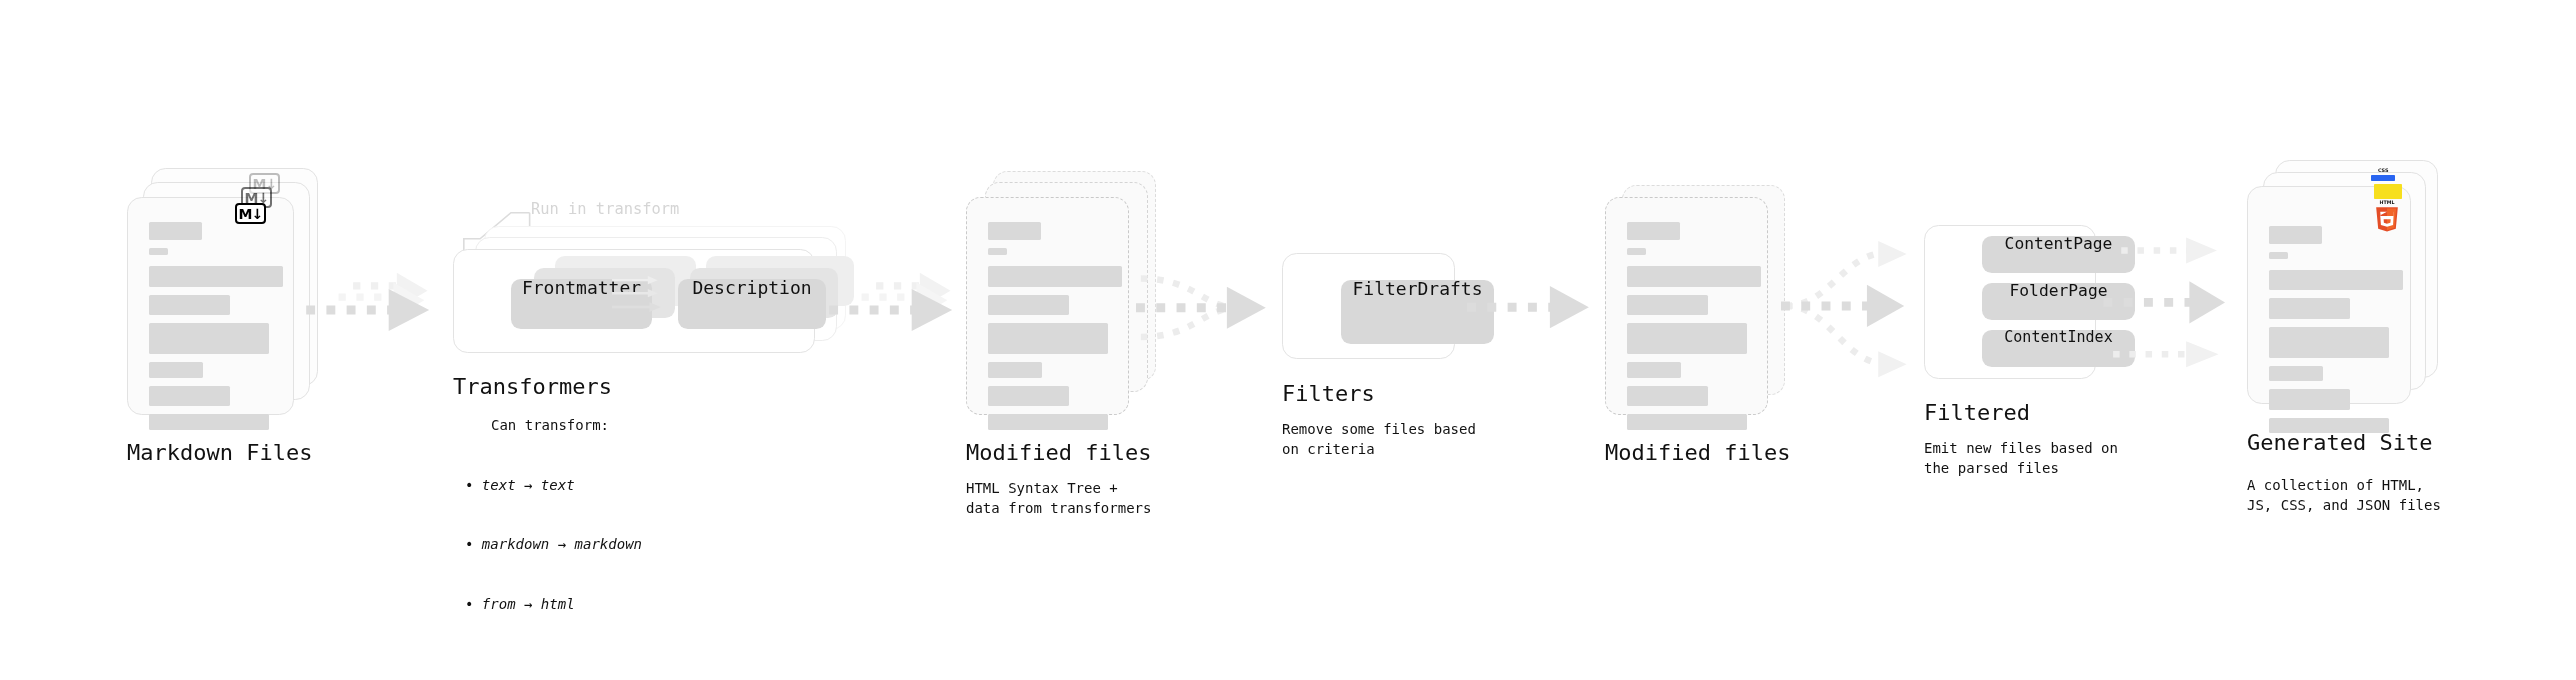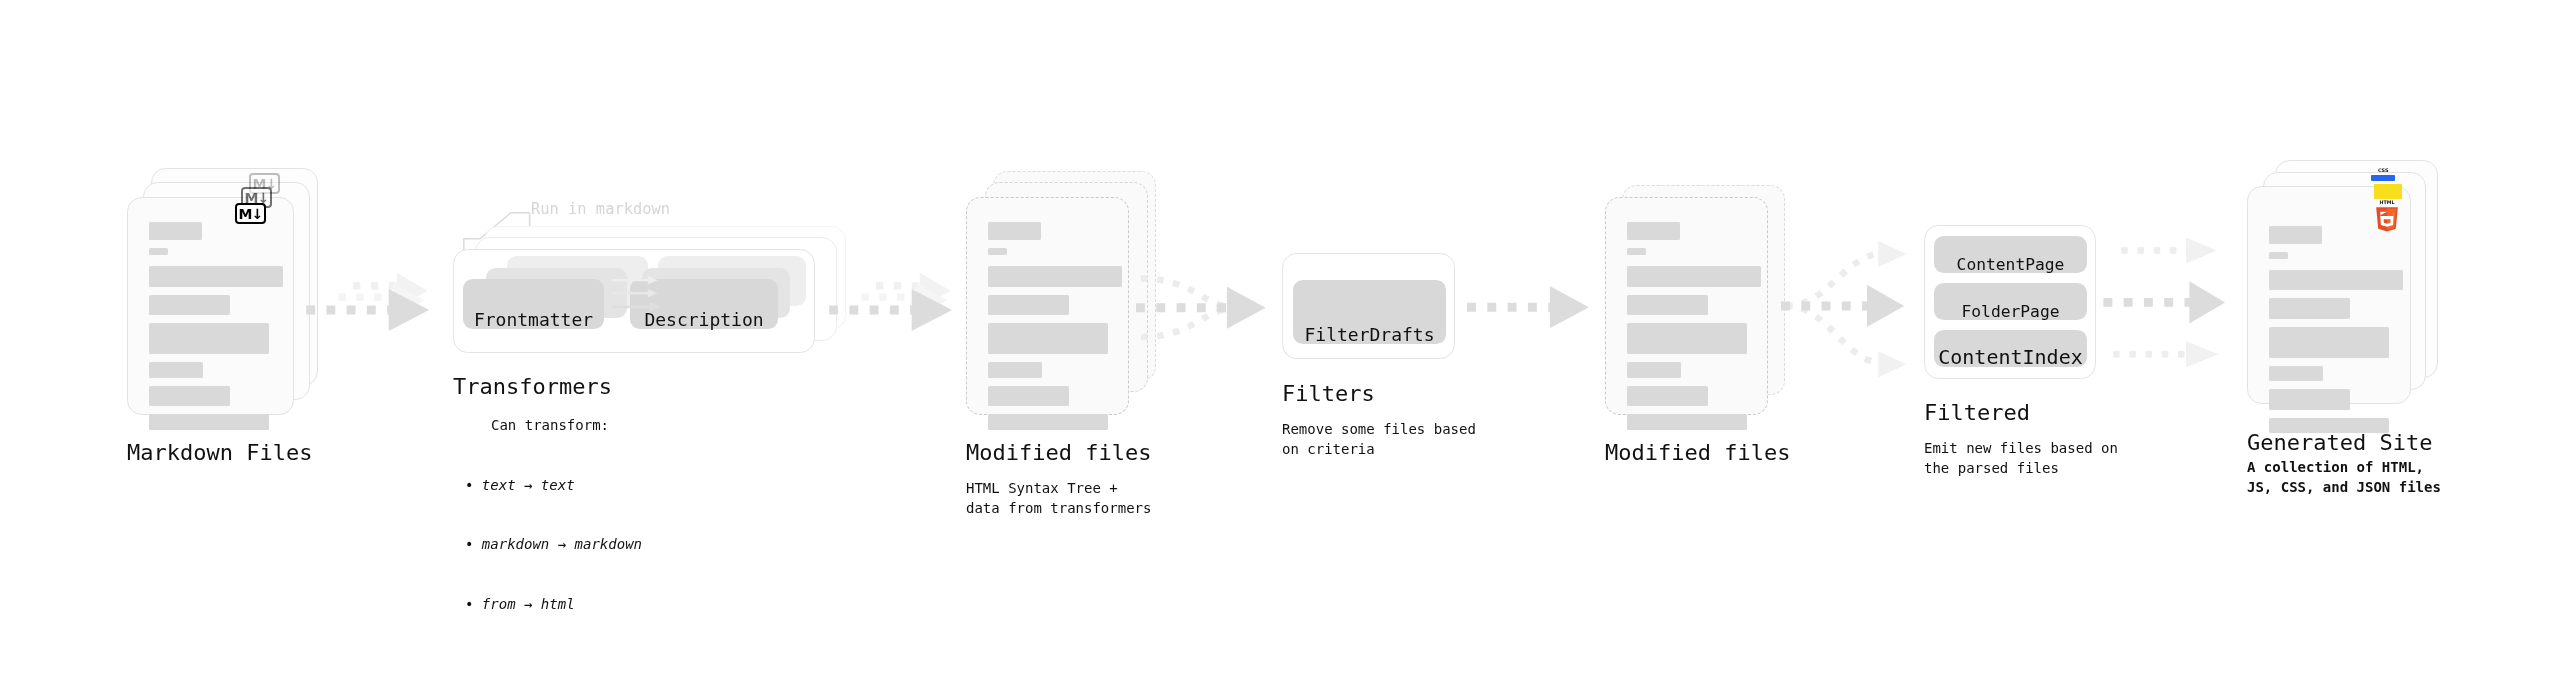--- a/index.html
+++ b/index.html
@@ -31,23 +31,23 @@
   .cssbadge span{position:absolute;left:0;top:-7.3px;width:24.4px;text-align:center;
                  font:700 4.9px/1 "DejaVu Sans","Liberation Sans",sans-serif;color:#111;}
   .jsbadge{position:absolute;width:28px;height:14.6px;background:#f7df1e;border-radius:0.8px;}
 
   
   .groupbox{position:absolute;border:1.6px solid #e3e3e3;border-radius:14.6px;
             background:#fff;box-sizing:border-box;}
   .groupbox.g2{border-color:#ededed;}
   .groupbox.g3{border-color:#f4f4f4;}
   .chip{position:absolute;background:#d8d8d8;border-radius:9.8px;
-        display:flex;align-items:flex-end;justify-content:center;
+        display:flex;align-items:flex-start;justify-content:center;
         font:400 18px/1 "DejaVu Sans Mono","Liberation Mono",monospace;color:#111;
-        box-sizing:border-box;white-space:nowrap;}
+        box-sizing:border-box;white-space:nowrap;margin-left:48px;}
   .chip.f2{background:#e4e4e4;color:transparent;}
   .chip.f3{background:#eeeeee;color:transparent;}
 
   
   .title{position:absolute;font:400 22px/1.1 "DejaVu Sans Mono","Liberation Mono",monospace;
          color:#111;white-space:nowrap;}
   .sub{position:absolute;font:400 14px/1.42 "DejaVu Sans Mono","Liberation Mono",monospace;
        color:#111;white-space:pre;}
   .note{position:absolute;font:400 15.4px/1.3 "DejaVu Sans Mono","Liberation Mono",monospace;
         color:#d5d5d5;white-space:nowrap;}
@@ -101,21 +101,21 @@
     </g>
     <polygon points="108,18 146,40 108,62" fill="#f5f5f5"></polygon>
     <g stroke="#dcdcdc" stroke-width="11" stroke-dasharray="11 14" fill="none">
       <path d="M0 52 H108"></path>
     </g>
     <polygon points="102,26 152,52 102,78" fill="#dcdcdc"></polygon>
   </svg>
 
   <div class="node">
 
-    <div class="note" style="left:531px;top:199px;">Run in markdown</div>
+    <div class="note" style="left:531px;top:199px;">Run in transform</div>
     <svg class="node" style="left:462px;top:203px;" width="106" height="65" viewBox="0 0 130 80">
       <path d="M83 12 H60 L22 44 H2 V75" fill="none" stroke="#dcdcdc" stroke-width="2"></path>
       <path d="M83 12 V45" fill="none" stroke="#dcdcdc" stroke-width="2"></path>
     </svg>
 
     <div class="groupbox g3" style="left:484px;top:226px;width:362px;height:104px;"></div>
     <div class="groupbox g2" style="left:475px;top:237px;width:362px;height:104px;"></div>
     <div class="groupbox" style="left:453px;top:249px;width:362px;height:104px;"></div>
 
     <div class="chip f3" style="left:507px;top:256px;width:141px;height:50px;"></div>
@@ -244,21 +244,21 @@
   </svg>
 
   <div class="node">
     <div class="groupbox" style="left:1924px;top:225px;width:172px;height:154px;"></div>
     <div class="chip" style="left:1934px;top:236px;width:153px;height:37px;font-size:16.3px;">
         <span>ContentPage</span>
       </div>
     <div class="chip" style="left:1934px;top:283px;width:153px;height:37px;font-size:16.3px;">
         <span>FolderPage</span>
       </div>
-    <div class="chip" style="left:1934px;top:330px;width:153px;height:37px;font-size:20px;">
+    <div class="chip" style="left:1934px;top:330px;width:153px;height:37px;font-size:15px;">
         <span>ContentIndex</span>
       </div>
     <div class="title" style="left:1924px;top:401px;">Filtered</div>
     <div class="sub" style="left:1924px;top:439px;">Emit new files based on
 the parsed files</div>
   </div>
 
   <svg class="node" style="left:2103px;top:231px;" width="163" height="146" viewBox="0 0 200 180">
     <g fill="none" stroke="#ededed" stroke-width="8" stroke-dasharray="8 12">
         <path d="M22 24 H108"></path>
@@ -297,18 +297,18 @@
 
     <svg class="h5" style="left:2373px;top:199px;" viewBox="0 0 40 48">
       <text x="20" y="8" text-anchor="middle" font-family="DejaVu Sans, sans-serif" font-size="7" font-weight="700" fill="#111">HTML</text>
       <path d="M4 12 L7 44 L20 48 L33 44 L36 12 Z" fill="#e44d26"></path>
       <path d="M20 14 L20 46 L31 42.5 L33.5 14 Z" fill="#f16529"></path>
       <path d="M20 19 L10 19 L10.6 25 L20 25 L20 30 L15 30 L15.4 35 L20 36.5 L20 41 L11 38.5 L10 24 M20 19 L30 19 L29 38.5 L20 41 L20 36.5 L25 35 L25.5 30 L20 30 L20 25 L29.4 25 L29.8 19" fill="#ffffff"></path>
       <path d="M10 19 H30 L29.4 25 H20 V30 H25.4 L25 35 L20 36.5 L15 35 L14.7 32 H10.6 L11.2 38.5 L20 41 L28.9 38.5 L30 19" fill="none"></path>
     </svg>
 
     <div class="title" style="left:2247px;top:431px;text-align:center;">Generated Site</div>
-    <div class="sub" style="left:2247px;top:458px;font-weight:bold;">A collection of HTML,
+    <div class="sub" style="left:2247px;top:476px;">A collection of HTML,
 JS, CSS, and JSON files</div>
   </div>
 
 </div>
 
 
 </body></html>

